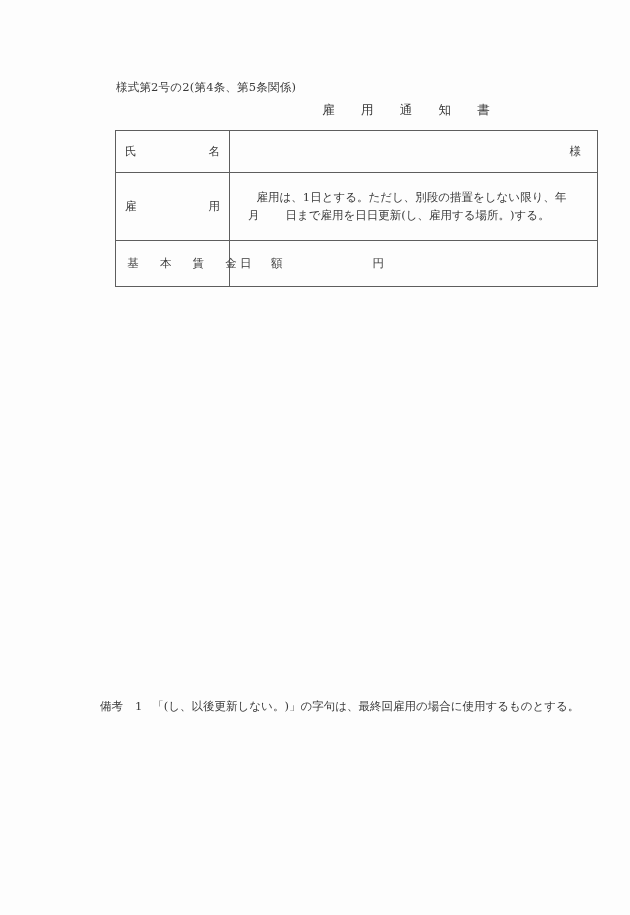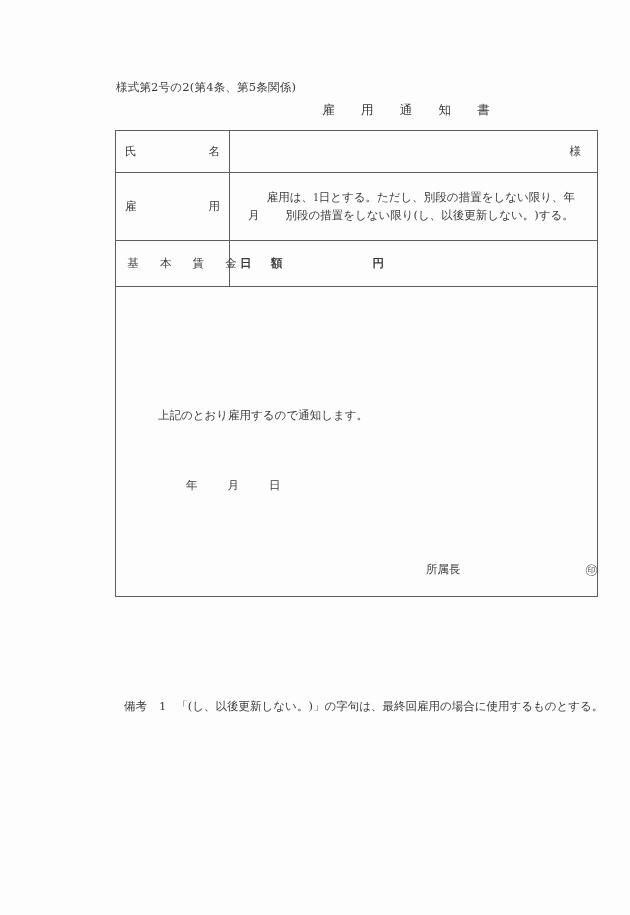--- a/index.html
+++ b/index.html
@@ -108,33 +108,32 @@
     height: 100%;
     padding-right: 6px;
   }
 
   
   .koyo-body {
     padding: 0 4px 0 8px;
   }
   .koyo-line1 {
     display: flex;
-    justify-content: flex-end;
+    justify-content: center;
     align-items: baseline;
     padding-right: 8px;
-    font-family: Liberation Serif, serif;
   }
   .koyo-line1 .lead { white-space: nowrap; }
   .koyo-line2 {
     white-space: nowrap;
   }
   .koyo-line2 .gap-month { padding-right: 26px; }
 
   
-  .wage-inner { white-space: nowrap; font-weight: bold; }
+  .wage-inner { white-space: nowrap; }
   .wage-inner .nichi { letter-spacing: 0.35em; padding-right: 0.35em; }
   .wage-inner .yen { padding-left: 82px; }
 
   
   .notice-block {
     position: relative;
     height: 100%;
     padding: 18px 14px 0 14px;
     box-sizing: border-box;
   }
@@ -165,21 +164,21 @@
   }
   .seal-mark {
     font-size: 13px;
     line-height: 1;
     color: #4a4a4a;
   }
 
   
   .notes {
     position: absolute;
-    left: 80px;
+    left: 56px;
     top: 696px;
     font-size: 11.5px;
     line-height: 1.85;
     white-space: nowrap;
   }
   .note-row { display: block; }
   .note-label { padding-right: 12px; }
   .note-num { padding-right: 10px; }
   .note-indent { padding-left: 46px; }
 </style>
@@ -216,55 +215,39 @@
             <span>用</span>
           </span>
         </td>
         <td class="value-cell">
           <div class="koyo-body">
             <div class="koyo-line1">
               <span class="lead">雇用は、1日とする。ただし、別段の措置をしない限り、</span>
               <span>年</span>
             </div>
             <div class="koyo-line2">
-              <span class="gap-month">月</span><span>別段の措置をしない限り(し、以後更新しない。)する。</span>
+              <span class="gap-month">月</span><span>日まで雇用を日日更新(し、雇用する場所。)する。</span>
             </div>
           </div>
         </td>
       </tr>
 
       <tr class="row-wage">
         <td class="label-cell">
           <span class="lbl-loose">基　本　賃　金</span>
         </td>
         <td class="value-cell">
           <div class="wage-inner">
             <span class="nichi">日　額</span><span class="yen">円</span>
           </div>
         </td>
       </tr>
 
 
 
-      <tr class="row-notice">
-        <td class="value-cell" colspan="2">
-          <div class="notice-block">
-            <div class="notice-text">上記のとおり雇用するので通知します。</div>
-
-            <div class="notice-date">
-              <span class="unit">年</span><span class="unit">月</span><span class="unit">日</span>
-            </div>
-
-            <div class="signature-row">
-              <span>所属長</span>
-              <span class="seal-mark">㊞</span>
-            </div>
-          </div>
-        </td>
-      </tr>
 
     </tbody>
   </table>
 
   <div class="notes">
     <div class="note-row">
       <span class="note-label">備考</span><span class="note-num">1</span><span>「(し、以後更新しない。)」の字句は、最終回雇用の場合に使用するものとする。</span>
     </div>
   </div>
 

